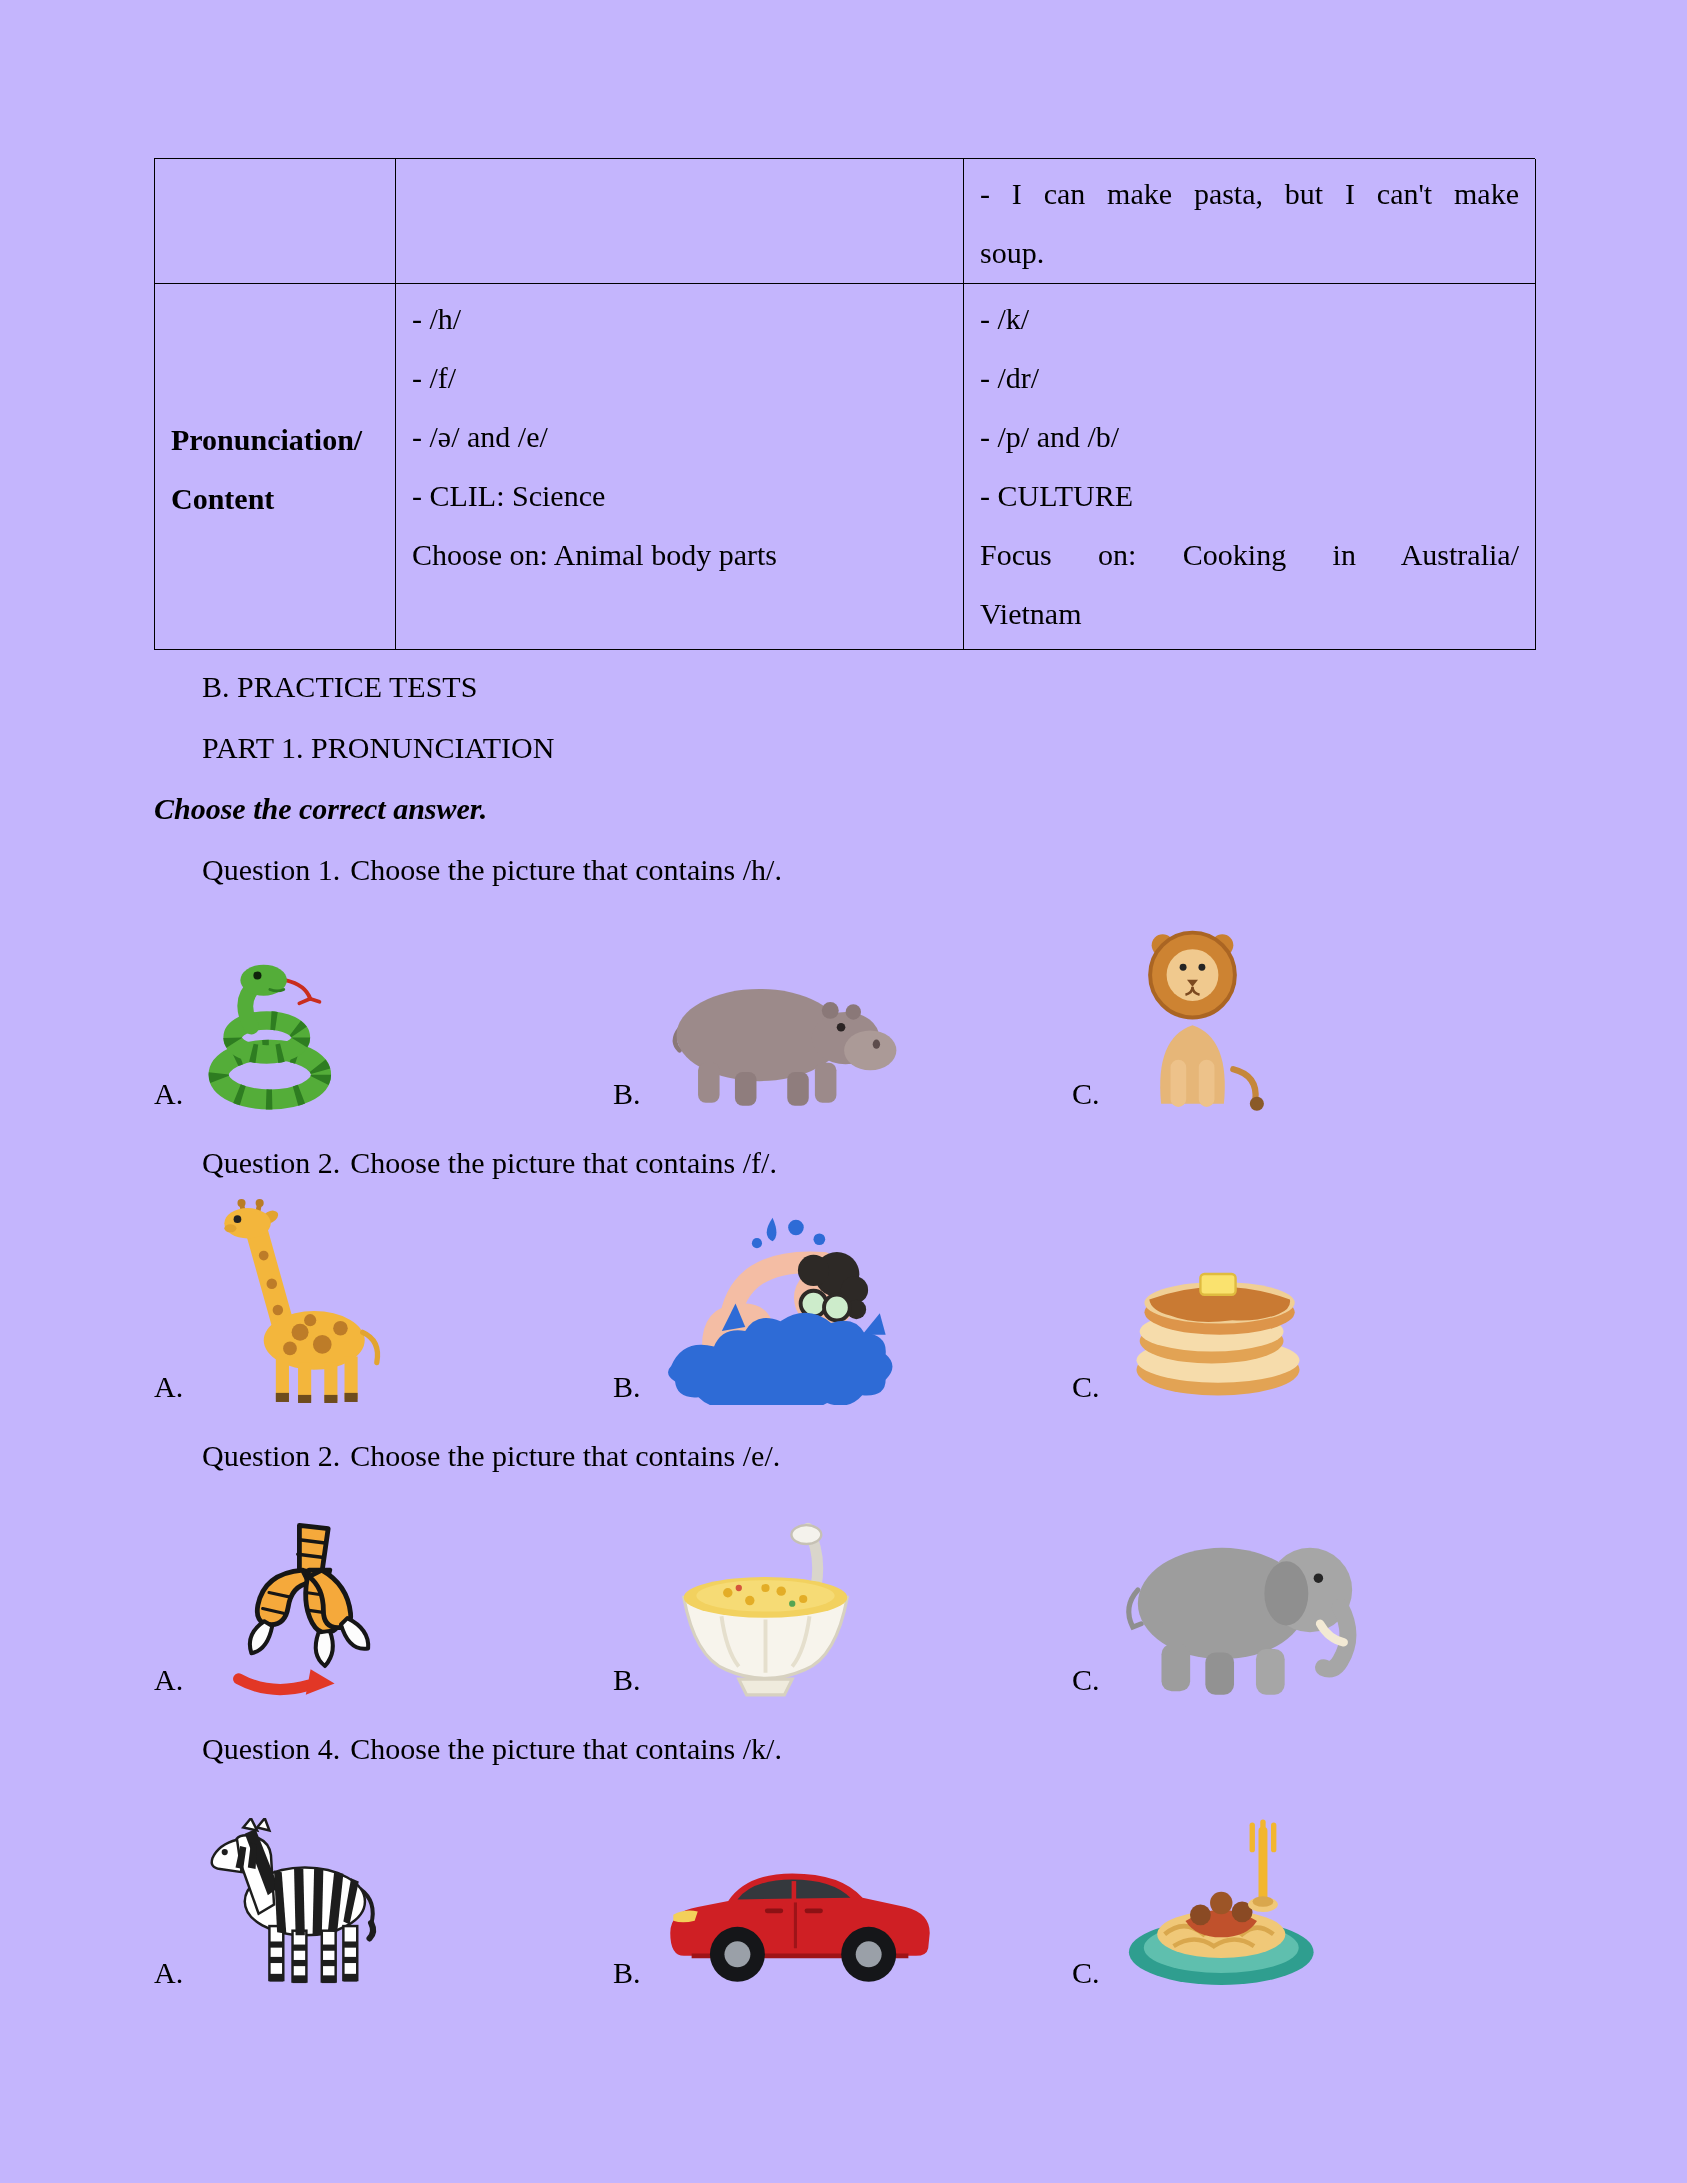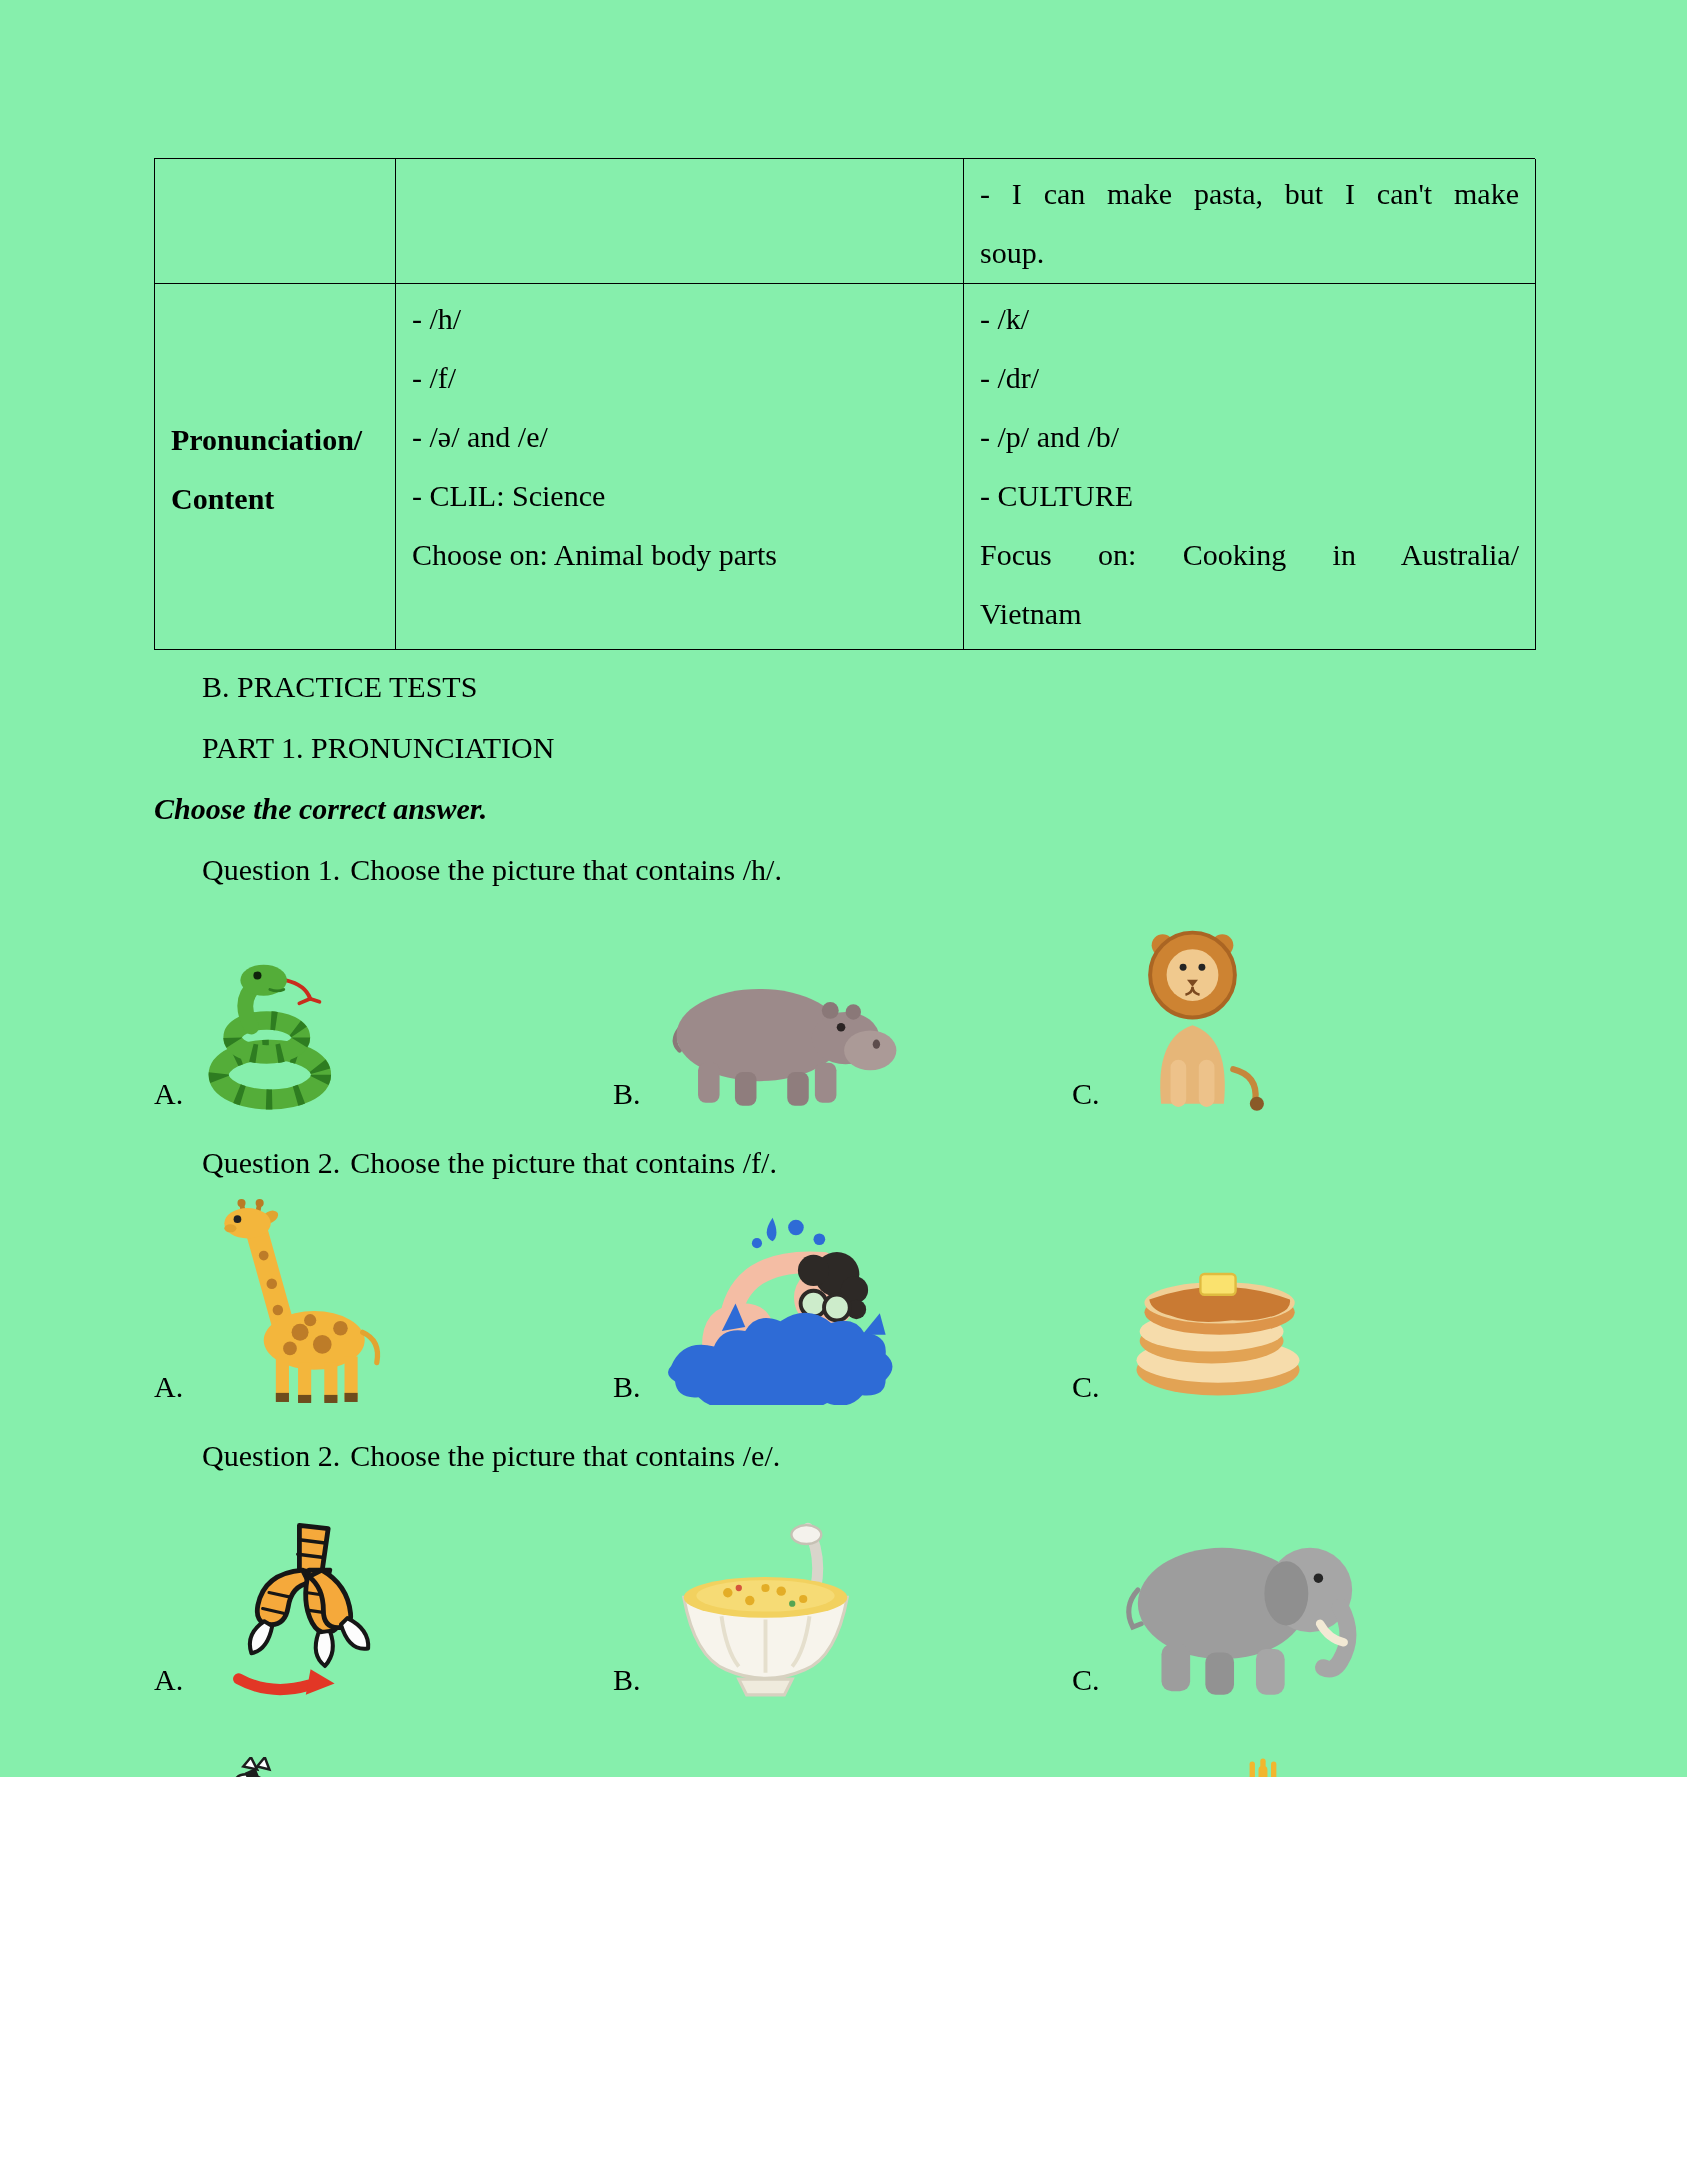--- a/index.html
+++ b/index.html
@@ -1,21 +1,21 @@
 <!DOCTYPE html>
 <html style="font-size:12.7px"><head>
 <meta charset="utf-8">
 <style>
   * { box-sizing: border-box; }
   html, body { margin: 0; padding: 0; background: #ffffff; }
   .page {
     position: relative;
     width: 1687px;
-    height: 1777px;
-    background: #86efac;
+    height: 2183px;
+    background: #c4b5fd;
     color: #000000;
     font-family: "Liberation Serif", serif;
     font-size: 30px;
   }
   .content { position: absolute; left: 154px; top: 158px; width: 1381px; }
 
   
   .ptable {
     display: grid;
     grid-template-columns: 241px 568px 572px;
@@ -302,20 +302,23 @@
               <path d="M122 68 q5 9 14 11" stroke="#f2e9d4" stroke-width="5" fill="none" stroke-linecap="round"></path>
               <ellipse cx="102" cy="50" rx="13" ry="19" fill="#8f8f8f"></ellipse>
               <circle cx="121" cy="41" r="2.8" fill="#262626"></circle>
             </svg>
           </span>
         </div>
       </div>
     </div>
 
     <div>
+      <div class="qline">
+        <span class="b">Question 4.</span><span class="qtext">Choose the picture that contains /k/.</span>
+      </div>
       <div class="options">
         <div class="option">
           <span class="olabel">A.</span>
           <span class="imgbox">
             <svg viewBox="0 0 135 112" width="208" height="173">
               <path d="M106 46 q11 8 7 23" stroke="#1d1d1d" stroke-width="2.6" fill="none" stroke-linecap="round"></path>
               <path d="M113 68 q3 6 -1 10" stroke="#1d1d1d" stroke-width="4" fill="none" stroke-linecap="round"></path>
               <g stroke="#1d1d1d" stroke-width="1.6" fill="#ffffff">
                 <path d="M30 6 l5 -6 l4 8 z"></path>
                 <path d="M39 6 l5 -6 l3 8 z"></path>

